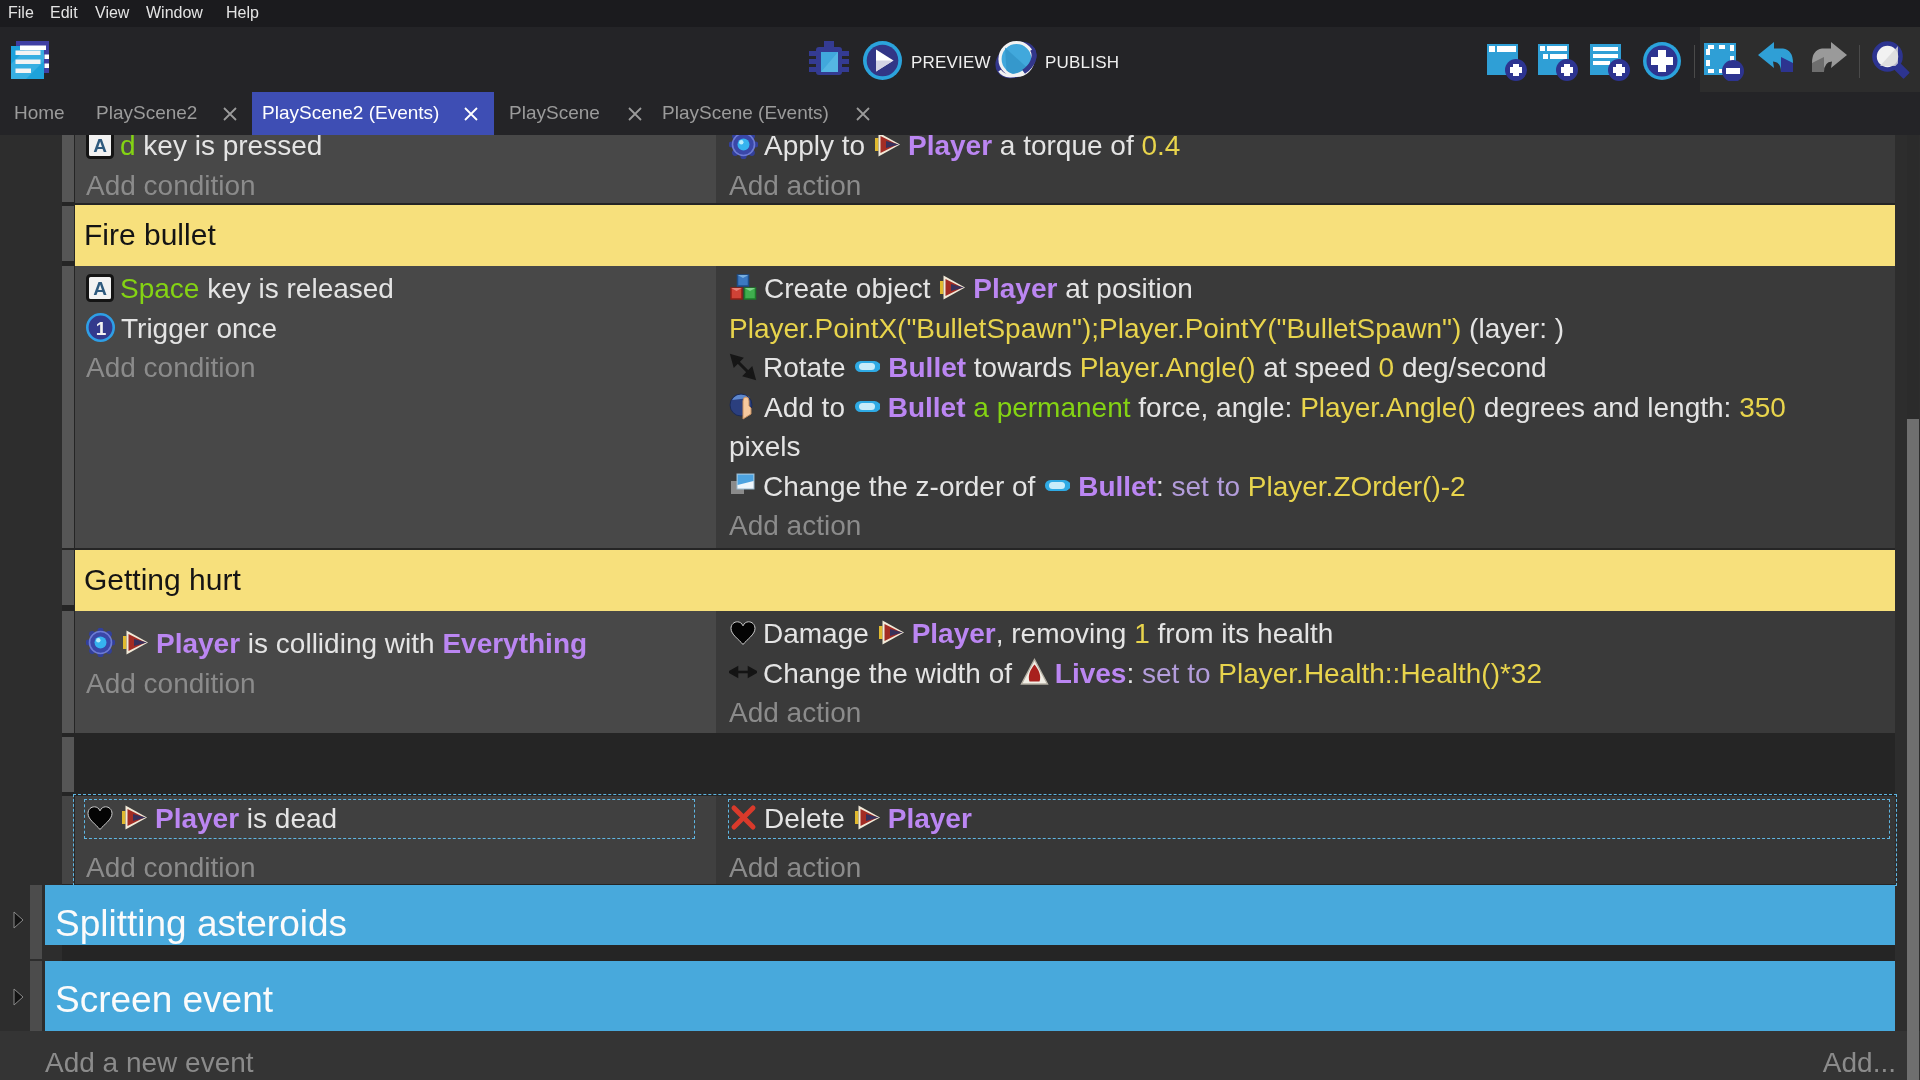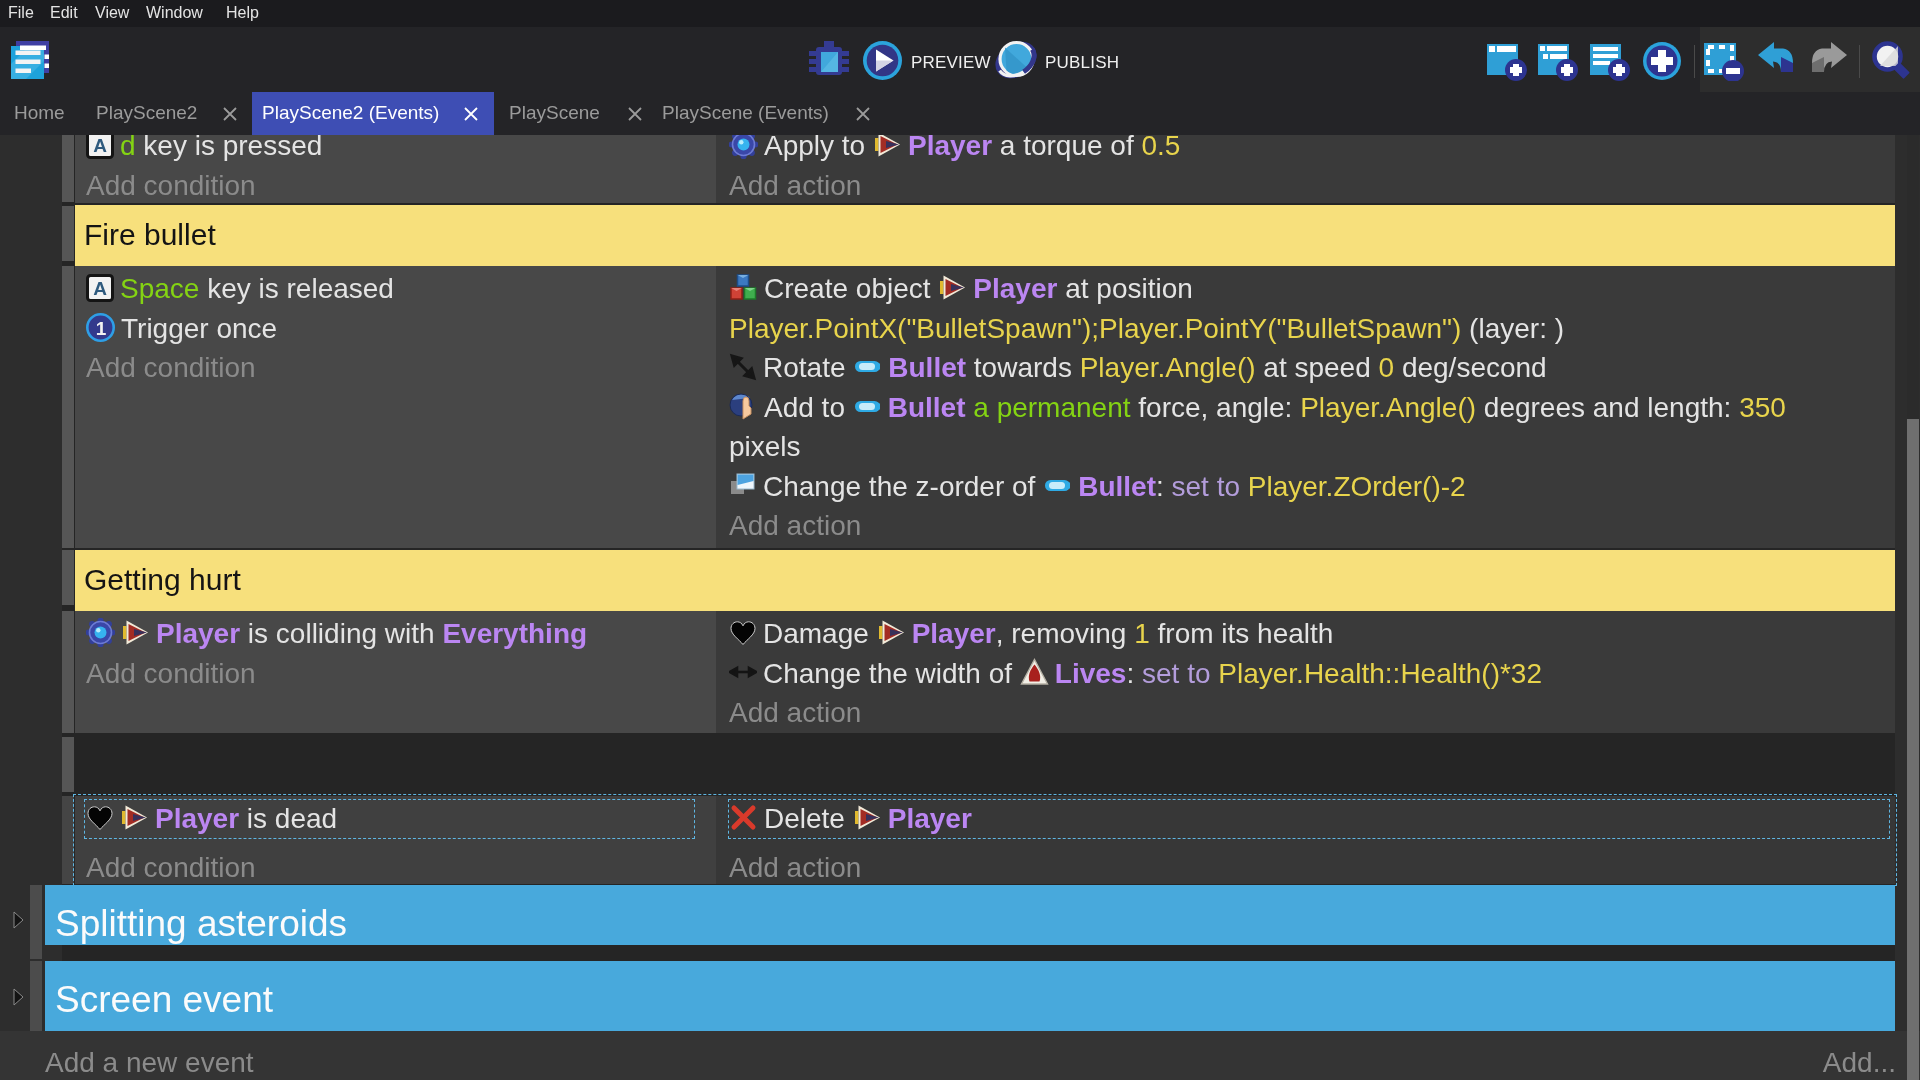--- a/index.html
+++ b/index.html
@@ -242,21 +242,21 @@
                 <circle cx="22.8" cy="22.8" r="3.1"></circle>
               </g>
               <circle cx="14.5" cy="14.5" r="11" fill="#3a47a8" stroke="#6d7bd4" stroke-width="1.6"></circle>
               <circle cx="14.5" cy="14.5" r="6" fill="#36b3ef"></circle>
               <circle cx="12.3" cy="12.3" r="2.2" fill="#b8ecfc"></circle>
             </svg>Apply to <svg class="ic" width="29" height="29" viewBox="0 0 29 29">
               <rect x="2" y="8" width="3.5" height="13" fill="#e0b92f"></rect>
               <polygon points="5.5,2.5 27,14.5 5.5,26.5" fill="#f2ead8"></polygon>
               <polygon points="7.5,6 24.5,14.5 7.5,23" fill="#a32c24"></polygon>
               <polygon points="13,11 26,14.5 13,18" fill="#38305a"></polygon>
-            </svg><span class="obj">Player</span> a torque of <span class="ylw">0.5</span></div>
+            </svg><span class="obj">Player</span> a torque of <span class="ylw">0.4</span></div>
         <div class="line gray">Add action</div>
       </div>
     </div>
 
     <div class="ghdr" style="top:70px">
         <span>Fire bullet</span>
       </div>
 
     <div class="row" style="top:131px;height:282px">
       <div class="cond" style="padding-top:3px">
@@ -320,21 +320,21 @@
             </svg><span class="obj">Bullet</span>: <span class="lil">set to</span> <span class="ylw">Player.ZOrder()-2</span></div>
         <div class="line gray">Add action</div>
       </div>
     </div>
 
     <div class="ghdr" style="top:415px">
         <span>Getting hurt</span>
       </div>
 
     <div class="row" style="top:476px;height:122px">
-      <div class="cond" style="padding-top:3px">
+      <div class="cond" style="padding-top:13px">
         <div class="line"><svg class="ic" width="29" height="29" viewBox="0 0 29 29">
               <g fill="#323f9a">
                 <circle cx="14.5" cy="2.8" r="3.1"></circle>
                 <circle cx="14.5" cy="26.2" r="3.1"></circle>
                 <circle cx="2.8" cy="14.5" r="3.1"></circle>
                 <circle cx="26.2" cy="14.5" r="3.1"></circle>
                 <circle cx="6.2" cy="6.2" r="3.1"></circle>
                 <circle cx="22.8" cy="6.2" r="3.1"></circle>
                 <circle cx="6.2" cy="22.8" r="3.1"></circle>
                 <circle cx="22.8" cy="22.8" r="3.1"></circle>

